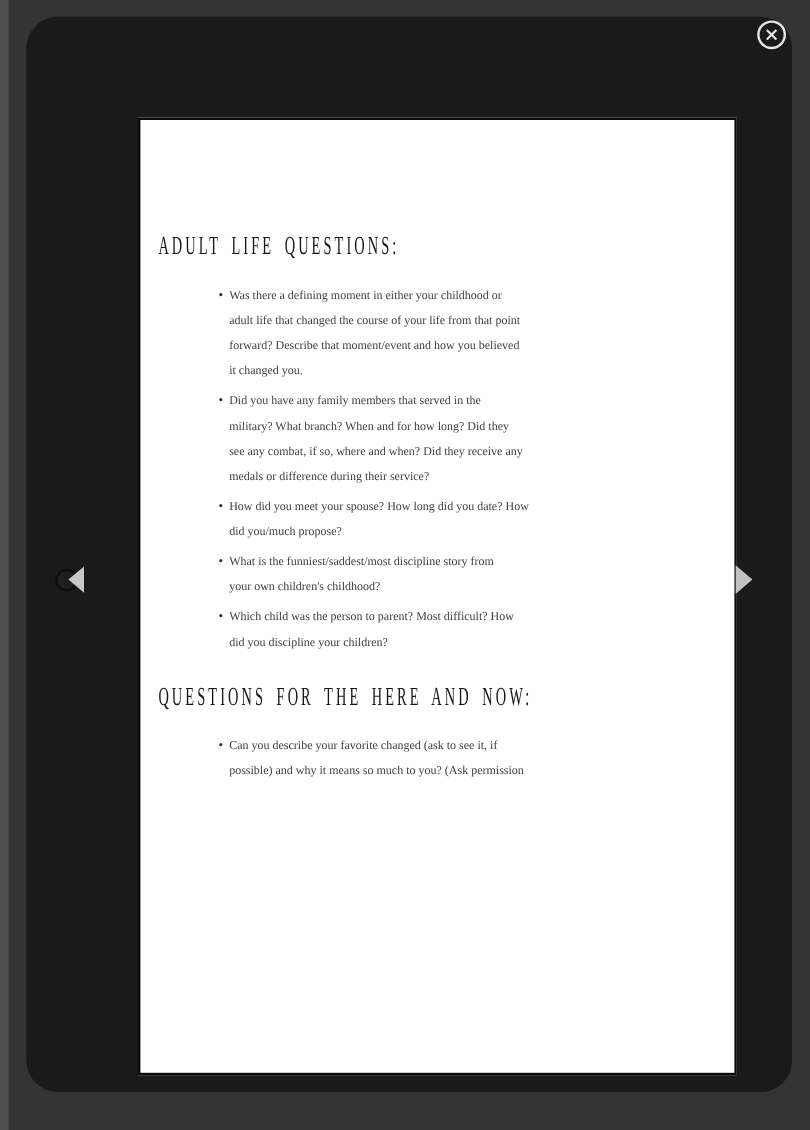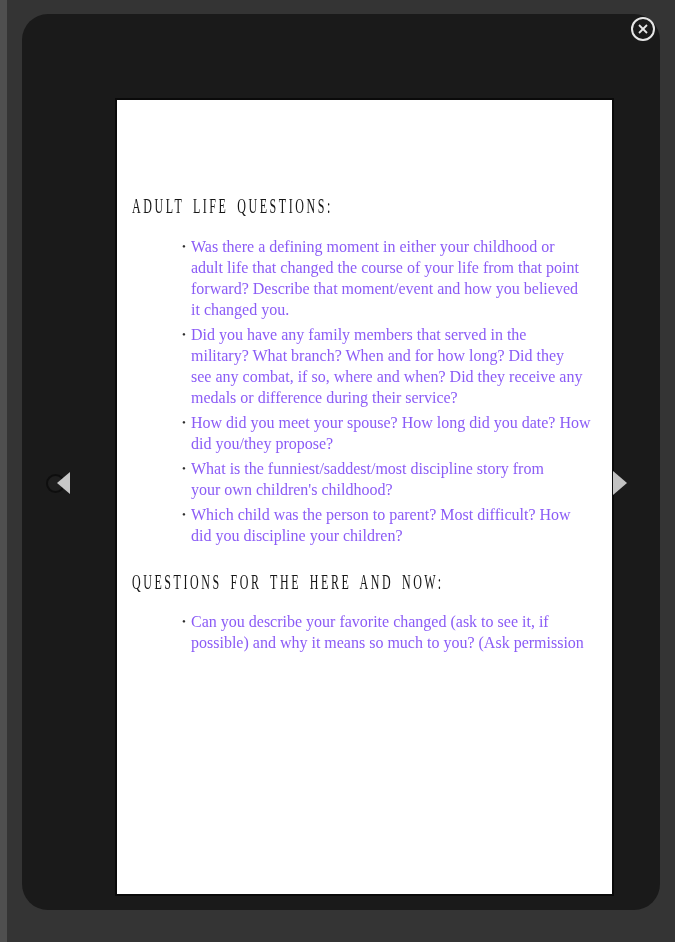--- a/index.html
+++ b/index.html
@@ -99,23 +99,23 @@
   }
   .heading-1 { margin: 0 0 14px 0; }
   .heading-2 { margin: 30px 0 13px 0; }
   .q-list { margin-left: 50px; }
   .q-item {
     position: relative;
     padding-left: 9px;
     margin-bottom: 4px;
     max-width: 424px;
     font-family: "Liberation Serif", serif;
-    font-size: 16px;
+    font-size: 10px;
     line-height: 21px;
-    color: #8b5cf6;
+    color: #404040;
     white-space: pre-line;
   }
   .q-item::before {
     content: "\2022";
     position: absolute;
     left: 0; top: 0;
     font-size: 11px;
     line-height: 21px;
     color: #2e2e2e;
   }
@@ -135,21 +135,21 @@
         <div class="q-list">
           <div class="q-item">Was there a defining moment in either your childhood or
 adult life that changed the course of your life from that point
 forward? Describe that moment/event and how you believed
 it changed you.</div>
           <div class="q-item">Did you have any family members that served in the
 military? What branch? When and for how long? Did they
 see any combat, if so, where and when? Did they receive any
 medals or difference during their service?</div>
           <div class="q-item">How did you meet your spouse? How long did you date? How
-did you/they propose?</div>
+did you/much propose?</div>
           <div class="q-item">What is the funniest/saddest/most discipline story from
 your own children's childhood?</div>
           <div class="q-item">Which child was the person to parent? Most difficult? How
 did you discipline your children?</div>
         </div>
 
         <div class="display-heading heading-2">Questions for the Here and Now:</div>
 
         <div class="q-list">
           <div class="q-item">Can you describe your favorite changed (ask to see it, if

